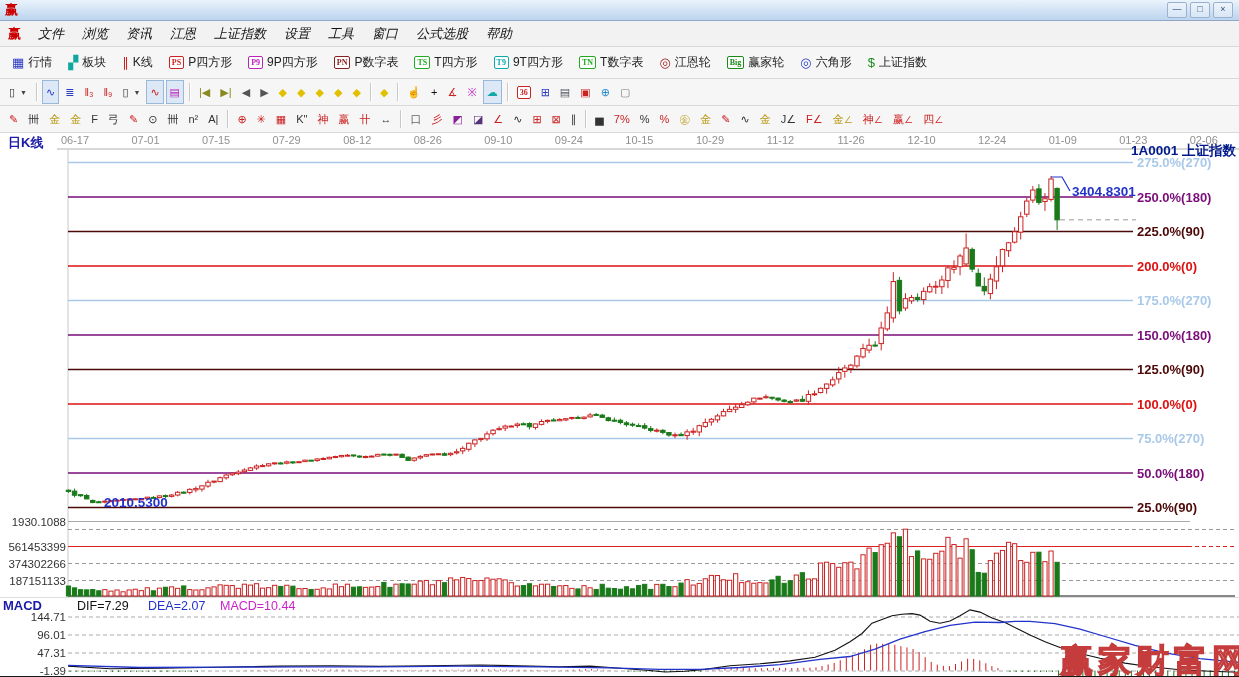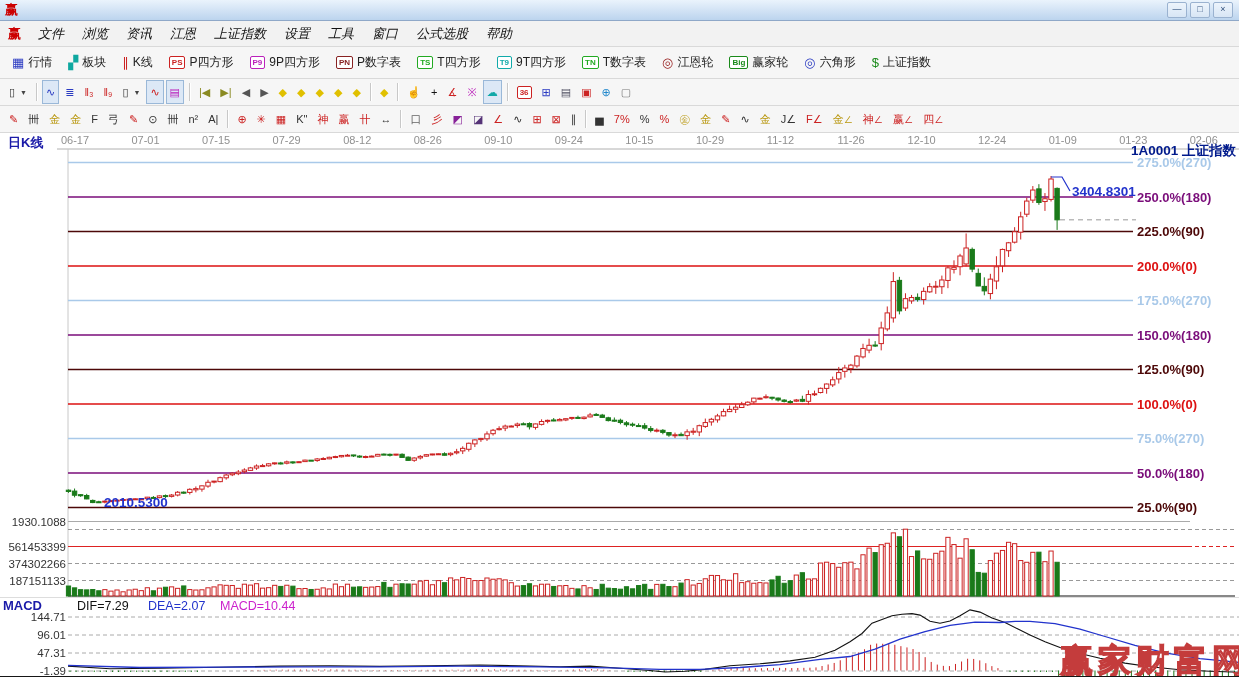--- a/index.html
+++ b/index.html
@@ -18,21 +18,21 @@
   #toolbar-main{height:31px;padding-left:4px;}
   #toolbar-tools{height:26px;padding-left:4px;}
   #toolbar-draw{height:26px;padding-left:4px;}
   .tbtn{display:inline-flex;align-items:center;gap:4px;height:24px;padding:0 6px;margin:0 1px;
         border:1px solid transparent;font-size:12px;color:#222;cursor:default;}
   .tbtn.pressed{background:#dce8f6;border-color:#9ab8d8;}
   .tbtn .glyph{font-size:13px;line-height:1;}
   .tbtn .glyph.small{font-size:11px;}
   .tbtn .caret{font-size:7px;color:#444;margin-left:1px;}
   .icbox{display:inline-block;border:1px solid currentColor;border-radius:2px;font-size:8px;font-weight:bold;
-         line-height:11px;padding:0 2px;background:#fff;}
+         line-height:11px;padding:0 2px;background:#fff;font-family:Liberation Serif, serif;}
   .sep{display:inline-block;width:1px;height:18px;background:#c8c8c8;box-shadow:1px 0 0 #fff;margin:0 4px;}
   .tool-mini{height:22px;padding:0 3px;}
   #chartwrap{position:relative;width:1239px;height:549px;background:#fff;}
   svg text{font-family:"Liberation Sans",sans-serif;}
 </style>
 </head>
 <body>
 
 <div class="titlebar">
   <span class="logo">赢</span>

